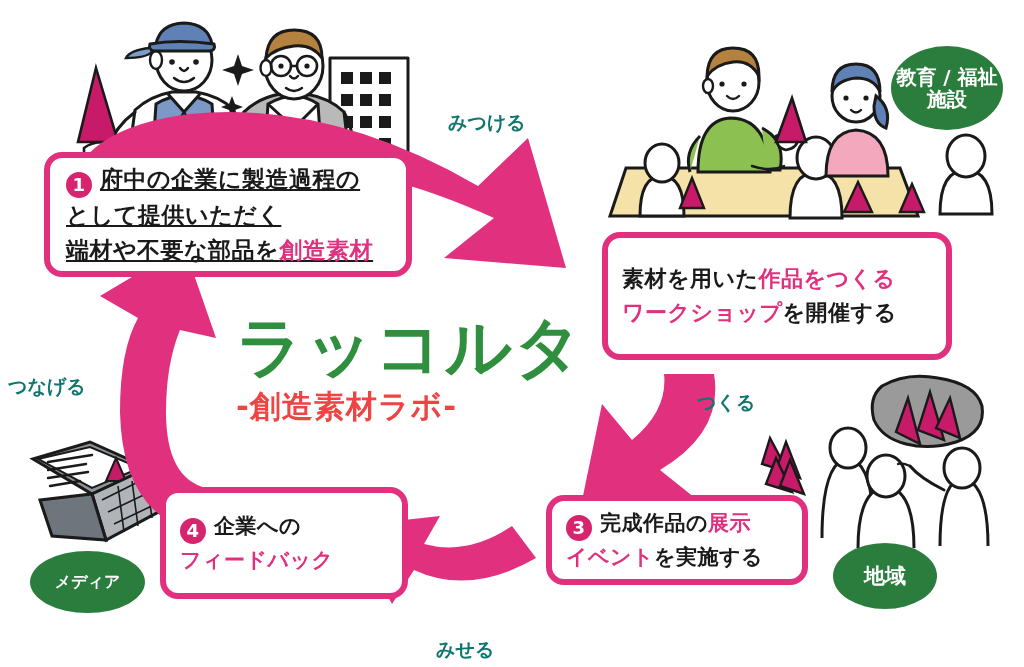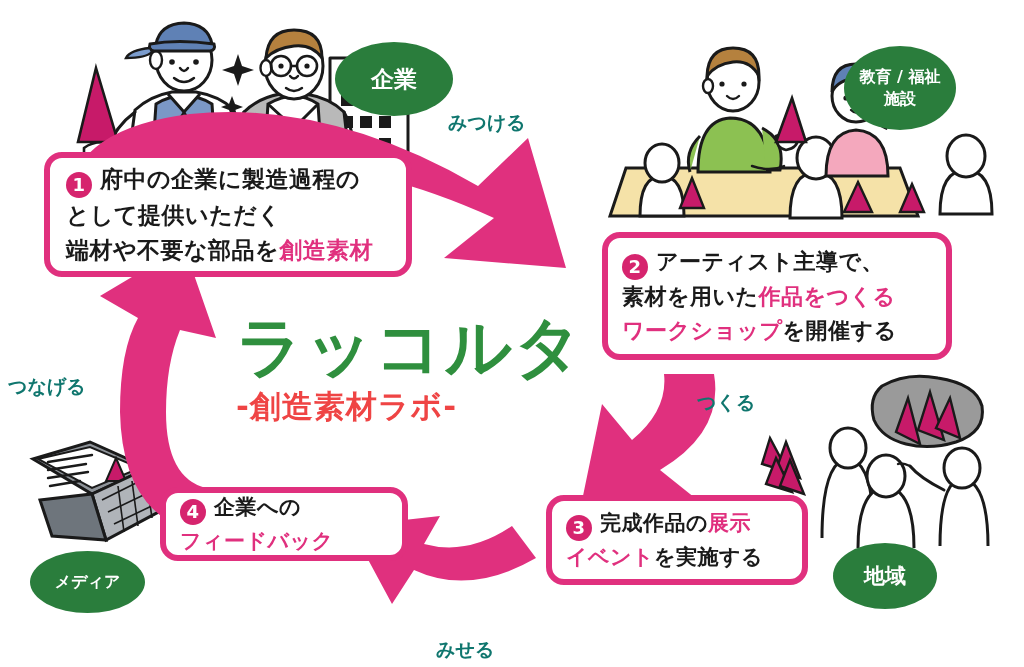--- a/index.html
+++ b/index.html
@@ -30,39 +30,39 @@
   .hl{color:#e0307e;}
   .num{
     display:inline-block;vertical-align:-4px;
     width:26px;height:26px;border-radius:50%;
     background:#d6246e;color:#fff;
     font-size:18px;line-height:26px;text-align:center;
     font-weight:bold;margin-right:8px;
   }
 
   #box1{left:44px;top:152px;width:368px;height:125px;}
-  #box1 .txt{padding:0 16px;font-size:23px;line-height:35px;}
+  #box1 .txt{padding:0 16px;font-size:23px;line-height:35px;text-decoration:underline;}
   #box2{left:602px;top:232px;width:350px;height:128px;}
   #box2 .txt{padding:0 14px;font-size:22px;line-height:34px;}
   #box3{left:546px;top:495px;width:262px;height:90px;}
   #box3 .txt{padding:0 14px;font-size:21px;line-height:32px;border-radius:29px;}
-  #box4{left:160px;top:487px;width:248px;height:74px;}
+  #box4{left:160px;top:487px;width:248px;height:112px;}
   #box4 .txt{padding:0 14px;font-size:21px;line-height:32px;}
 
   
   .badge{
     display:flex;align-items:center;justify-content:center;
     text-align:center;
     background:#2a7d3c;color:#ffffff;
     border-radius:50%;
     font-weight:bold;
     z-index:28;
   }
   #badge-kigyo{left:335px;top:42px;width:118px;height:74px;font-size:23px;}
-  #badge-kyoiku{left:844px;top:46px;width:112px;height:84px;font-size:16px;line-height:22px;}
+  #badge-kyoiku{left:891px;top:46px;width:112px;height:84px;font-size:20px;line-height:22px;}
   #badge-media{left:30px;top:551px;width:115px;height:62px;font-size:16px;}
   #badge-chiiki{left:833px;top:543px;width:104px;height:66px;font-size:21px;}
 
   
   .alabel{color:#0f766e;font-weight:bold;font-size:19px;z-index:32;white-space:nowrap;}
   #lab-mitsukeru{left:448px;top:110px;}
   #lab-tsukuru{left:697px;top:390px;}
   #lab-miseru{left:436px;top:637px;}
   #lab-tsunageru{left:8px;top:374px;}
 
@@ -307,23 +307,20 @@
       </div>
       <div class="line">
         <span>端材や不要な部品を</span><span class="hl">創造素材</span>
       </div>
     </div>
   </div>
 
   <div class="bubble" id="box2">
     <div class="txt">
       <div class="line">
-        <span class="num">2</span><span>アーティスト主導で、</span>
-      </div>
-      <div class="line">
         <span>素材を用いた</span><span class="hl">作品をつくる</span>
       </div>
       <div class="line">
         <span class="hl">ワークショップ</span><span>を開催する</span>
       </div>
     </div>
   </div>
 
   <div class="bubble" id="box3">
     <div class="txt">
@@ -345,21 +342,20 @@
         <span class="hl">フィードバック</span>
       </div>
     </div>
   </div>
 
   <div id="logo">
     <div class="main">ラッコルタ</div>
     <div class="sub">-創造素材ラボ-</div>
   </div>
 
-  <div class="badge" id="badge-kigyo">企業</div>
   <div class="badge" id="badge-kyoiku">
     <div>
       <div>教育 / 福祉</div>
       <div>施設</div>
     </div>
   </div>
   <div class="badge" id="badge-media">メディア</div>
   <div class="badge" id="badge-chiiki">地域</div>
 
   <div class="alabel" id="lab-mitsukeru">みつける</div>

